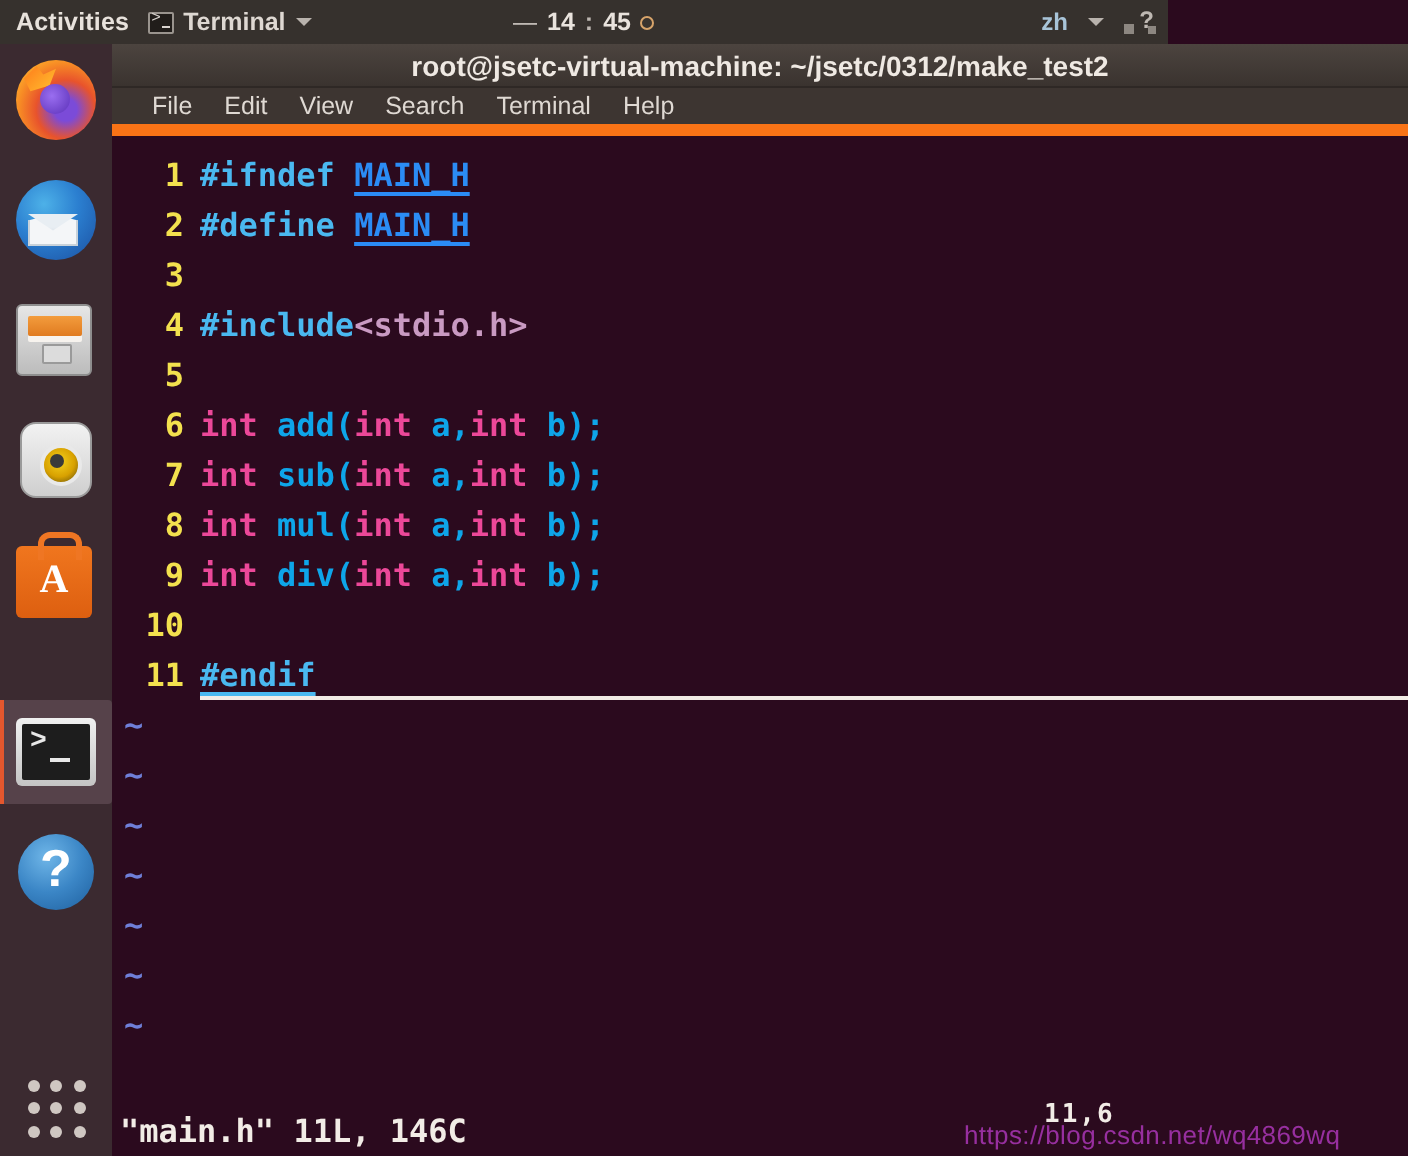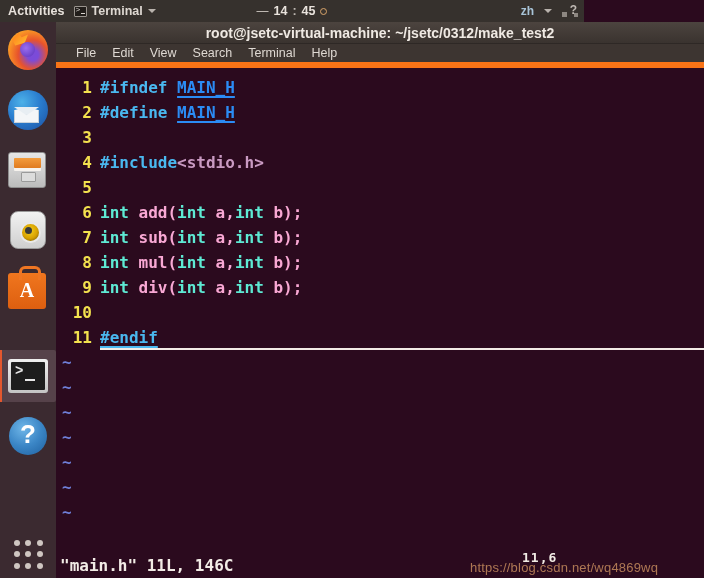--- a/index.html
+++ b/index.html
@@ -221,22 +221,22 @@
   .ln {
     width:44px; min-width:44px; text-align:right; padding-right:8px;
     color:#f3e14e;
   }
   .code { position:relative; }
   .tilde-line { height:25px; line-height:25px; color:#6f7fd8; padding-left:6px; }
 
   .t-pre   { color:#4ab8f0; }          
   .t-macro { color:#2b8cf5; }          
   .t-str   { color:#c99ac2; }          
-  .t-kw    { color:#5eead4; }          
-  .t-id    { color:#f9a8d4; }          
+  .t-kw    { color:#ec4899; }          
+  .t-id    { color:#0ea5e9; }          
 
   .cursorline {
     position:absolute; left:0; top:0; width:604px; height:25px;
     border-bottom:2px solid #f2ece6; pointer-events:none;
   }
   .u-underline { text-decoration:underline; text-decoration-thickness:2px; text-underline-offset:3px;text-align:right; }
 
   
   #statusline {
     position:absolute; left:0; bottom:0; width:648px; height:26px;
@@ -244,24 +244,24 @@
     font-family:"DejaVu Sans Mono","Liberation Mono", monospace;
     font-size:16px; font-weight:bold;
     display:flex; align-items:center;
   }
   #statusline .file { padding-left:4px; }
   #statusline .pos {
     position:absolute; left:466px; top:-2px;
     font-size:13px; letter-spacing:1px;
   }
   #watermark {
-    position:absolute; left:414px; bottom:3px;
+    position:absolute; left:426px; bottom:3px;
     font-family:"Liberation Sans", sans-serif;
     font-size:13px; font-weight:normal;
-    color:#fdba74; opacity:.62; letter-spacing:.2px;
+    color:#d946ef; opacity:.62; letter-spacing:.2px;
     z-index:1;
   }
   #statusline .pos { z-index:2; }
 </style>
 </head>
 <body>
 
 <div id="topbar">
   <div class="activities">Activities</div>
 

